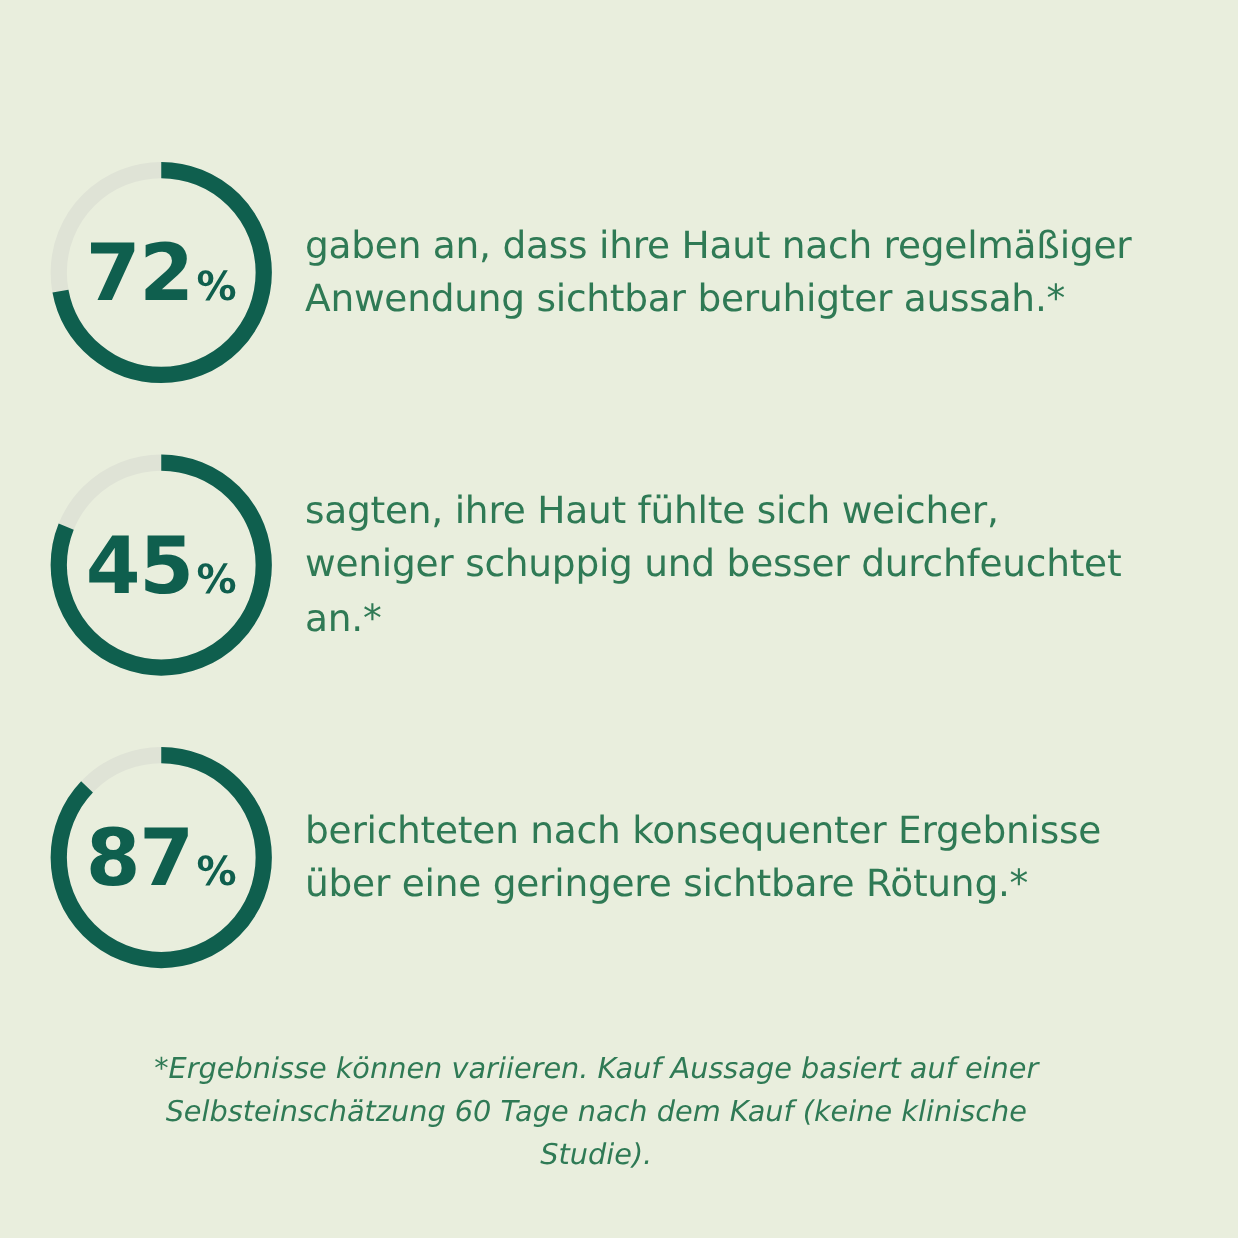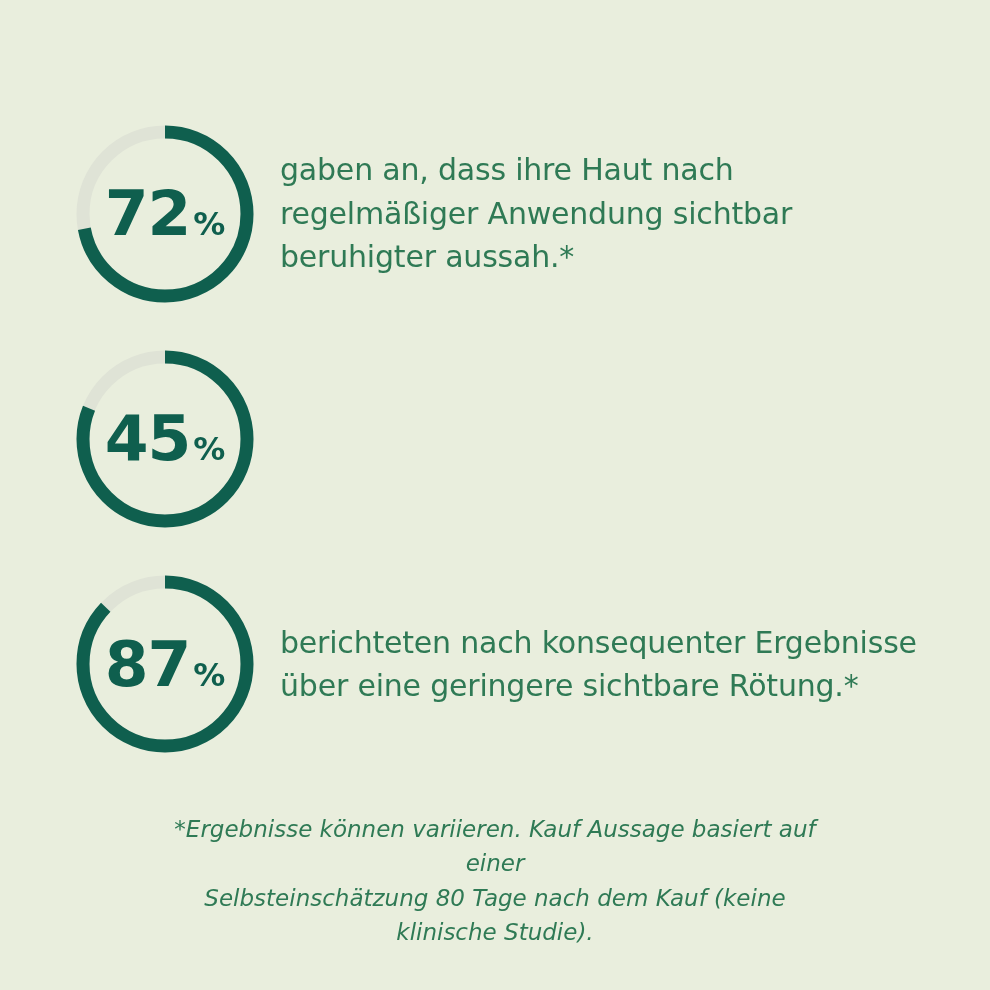--- a/index.html
+++ b/index.html
@@ -10,21 +10,21 @@
     width: 990px;
     height: 990px;
     background: #e9eedd;
     font-family: "DejaVu Sans", sans-serif;
     overflow: hidden;
   }
   .infographic {
     width: 990px;
     height: 990px;
     box-sizing: border-box;
-    padding: 118px 70px 40px 70px;
+    padding: 118px 70px 40px 34px;
     display: flex;
     flex-direction: column;
     border-radius: 29px;
   }
   .stat-row {
     display: flex;
     align-items: center;
     height: 200px;
     margin-bottom: 34px;
   }
@@ -105,34 +105,35 @@
     <div class="donut-wrap">
       <svg width="190" height="190" viewBox="0 0 190 190">
         <circle cx="95" cy="95" r="82" fill="none" stroke="#dfe3d6" stroke-width="13"></circle>
         <circle id="arc1" cx="95" cy="95" r="82" fill="none" stroke="#0f5f4e" stroke-width="13" stroke-linecap="butt" transform="rotate(-90 95 95)" stroke-dasharray="417.3291681028681 97.89202708585793"></circle>
       </svg>
       <div class="donut-label">
         <span class="donut-value">45</span>
         <span class="donut-pct">%</span>
       </div>
     </div>
+    <div class="stat-text">sagten, ihre Haut fühlte sich weicher, weniger schuppig und besser durchfeuchtet an.*</div>
   </div>
 
   <div class="stat-row">
     <div class="donut-wrap">
       <svg width="190" height="190" viewBox="0 0 190 190">
         <circle cx="95" cy="95" r="82" fill="none" stroke="#dfe3d6" stroke-width="13"></circle>
         <circle id="arc2" cx="95" cy="95" r="82" fill="none" stroke="#0f5f4e" stroke-width="13" stroke-linecap="butt" transform="rotate(-90 95 95)" stroke-dasharray="448.24243981419164 66.97875537453439"></circle>
       </svg>
       <div class="donut-label">
         <span class="donut-value">87</span>
         <span class="donut-pct">%</span>
       </div>
     </div>
     <div class="stat-text">berichteten nach konsequenter Ergebnisse über eine geringere sichtbare Rötung.*</div>
   </div>
 
   <div class="footnote">
     <span class="footnote-line">*Ergebnisse können variieren. Kauf Aussage basiert auf einer</span>
-    <span class="footnote-line">Selbsteinschätzung 80 Tage nach dem Kauf (keine klinische Studie).</span>
+    <span class="footnote-line">Selbsteinschätzung 60 Tage nach dem Kauf (keine klinische Studie).</span>
   </div>
 
 </div>
 
 </body></html>

